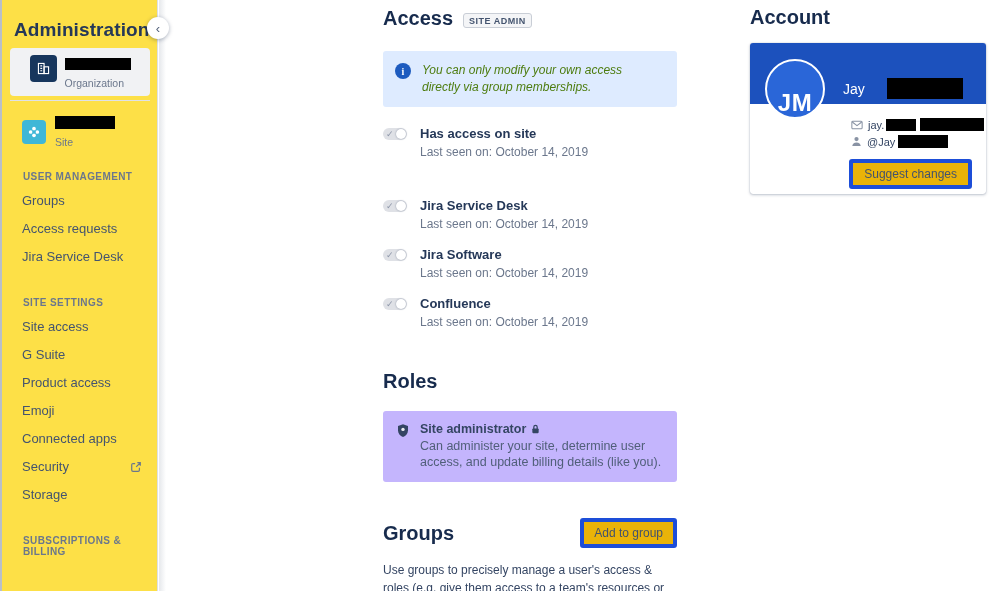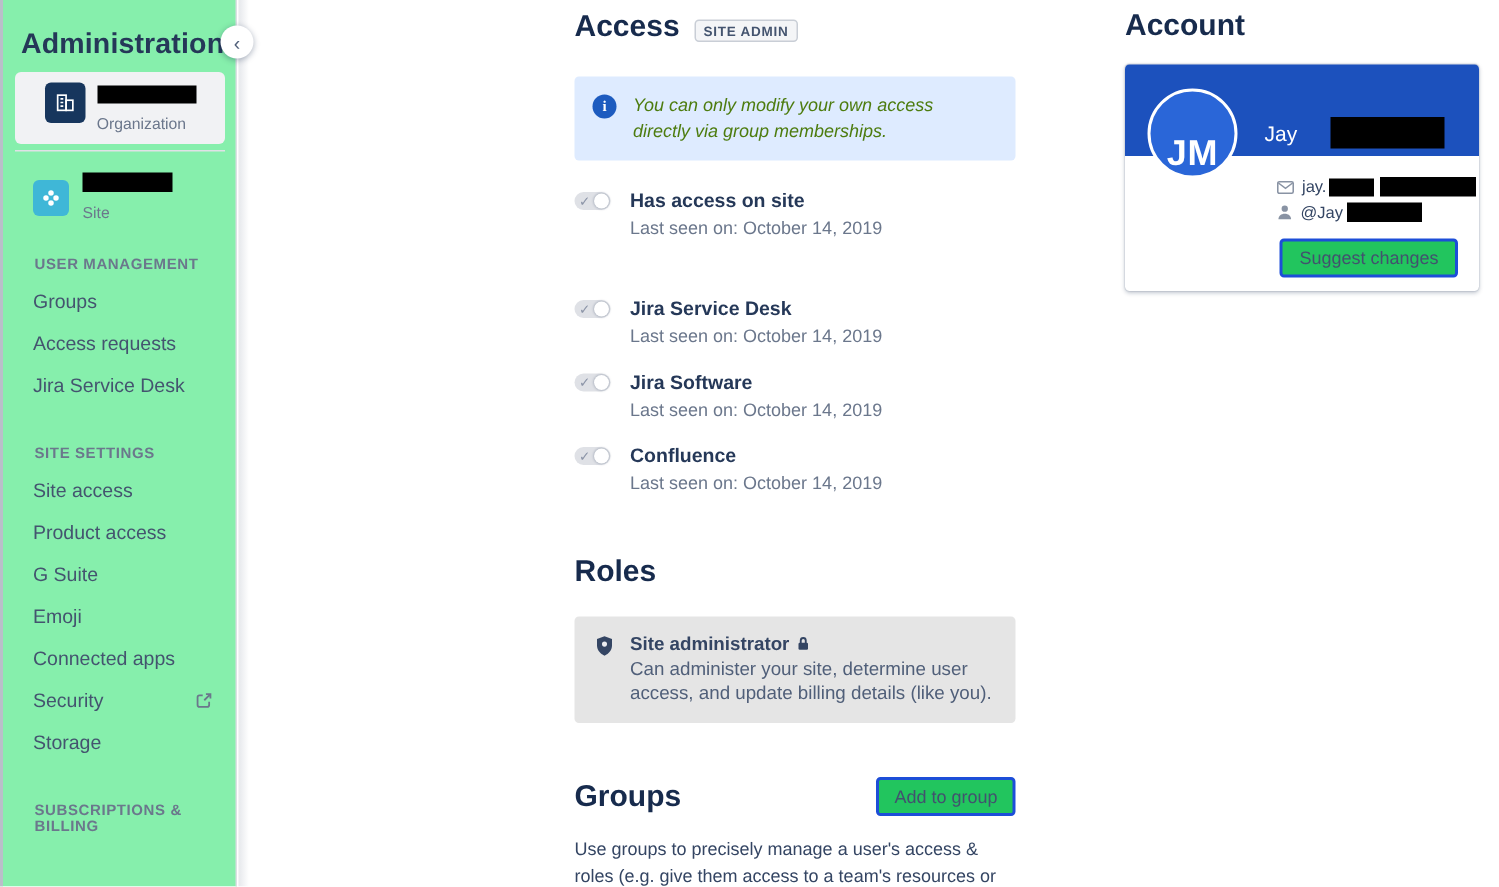--- a/index.html
+++ b/index.html
@@ -6,21 +6,21 @@
   html,body { width:999px; height:591px; }
   body {
     font-family:"Liberation Sans", sans-serif;
     background:#fff; color:#172B4D; position:relative; overflow:hidden;
   }
   .canvas { position:absolute; inset:0; width:999px; height:591px; background:#fff; }
 
   
   .sidebar {
     position:absolute; left:0; top:0; width:158px; height:591px;
-    background:#86efac; border-left:2px solid #B9BFC9; border-right:1px solid #DCDFE4;
+    background:#fde047; border-left:2px solid #B9BFC9; border-right:1px solid #DCDFE4;
     padding:0 9px 0 12px;
   }
   .edge-shadow {
     position:absolute; left:159px; top:0; width:7px; height:591px;
     background:linear-gradient(to right, rgba(9,30,66,0.10), rgba(9,30,66,0));
     pointer-events:none;
   }
   .collapse-btn {
     position:absolute; left:147px; top:17px; width:22px; height:22px; border-radius:50%;
     background:#fff; box-shadow:0 1px 4px rgba(9,30,66,0.35);
@@ -92,30 +92,30 @@
   }
   .toggle .knob {
     position:absolute; right:1px; top:1px; width:10px; height:10px; border-radius:50%;
     background:#fff; box-shadow:0 0 2px rgba(9,30,66,.4);
   }
   .access-title { font-size:13px; font-weight:bold; color:#253858; }
   .access-sub { font-size:12px; color:#6B778C; margin-top:4px; }
 
   .roles-title { margin-top:41px; }
   .roles-box {
-    margin-top:18px; background:#e5e5e5; border-radius:3px; padding:11px 12px;
+    margin-top:18px; background:#c4b5fd; border-radius:3px; padding:11px 12px;
     display:flex; gap:9px; align-items:flex-start;
   }
   .role-name-row { display:flex; align-items:center; gap:5px; }
   .role-name { font-size:12.5px; font-weight:bold; color:#344563; }
   .role-desc { font-size:12.5px; color:#505F79; line-height:1.35; margin-top:2px; }
 
   .groups-header { margin-top:36px; display:flex; align-items:center; justify-content:space-between; }
   .btn {
-    background:#22c55e; border:2px solid #1d4ed8; border-radius:3px;
+    background:#eab308; border:4px solid #1d4ed8; border-radius:3px;
     font-size:12px; color:#42526E; padding:4px 10px; cursor:pointer;
     font-family:"Liberation Sans", sans-serif;
   }
   .groups-desc { margin-top:14px; font-size:12px; color:#344563; line-height:1.45; }
 
   
   .account-col { position:absolute; left:750px; top:0; width:236px; }
   .card {
     margin-top:14px; position:relative; height:151px; background:#fff; border-radius:3px;
     box-shadow:0 0 1px rgba(9,30,66,.35), 0 1px 3px rgba(9,30,66,.25);
@@ -192,24 +192,24 @@
         <span>Jira Service Desk</span>
       </div>
     </div>
 
     <div class="section-label">SITE SETTINGS</div>
     <div class="nav-zone">
       <div class="nav-item">
         <span>Site access</span>
       </div>
       <div class="nav-item">
+        <span>G Suite</span>
+      </div>
+      <div class="nav-item">
         <span>Product access</span>
-      </div>
-      <div class="nav-item">
-        <span>G Suite</span>
       </div>
       <div class="nav-item">
         <span>Emoji</span>
       </div>
       <div class="nav-item">
         <span>Connected apps</span>
       </div>
       <div class="nav-item">
         <span>Security</span>
         <span>

